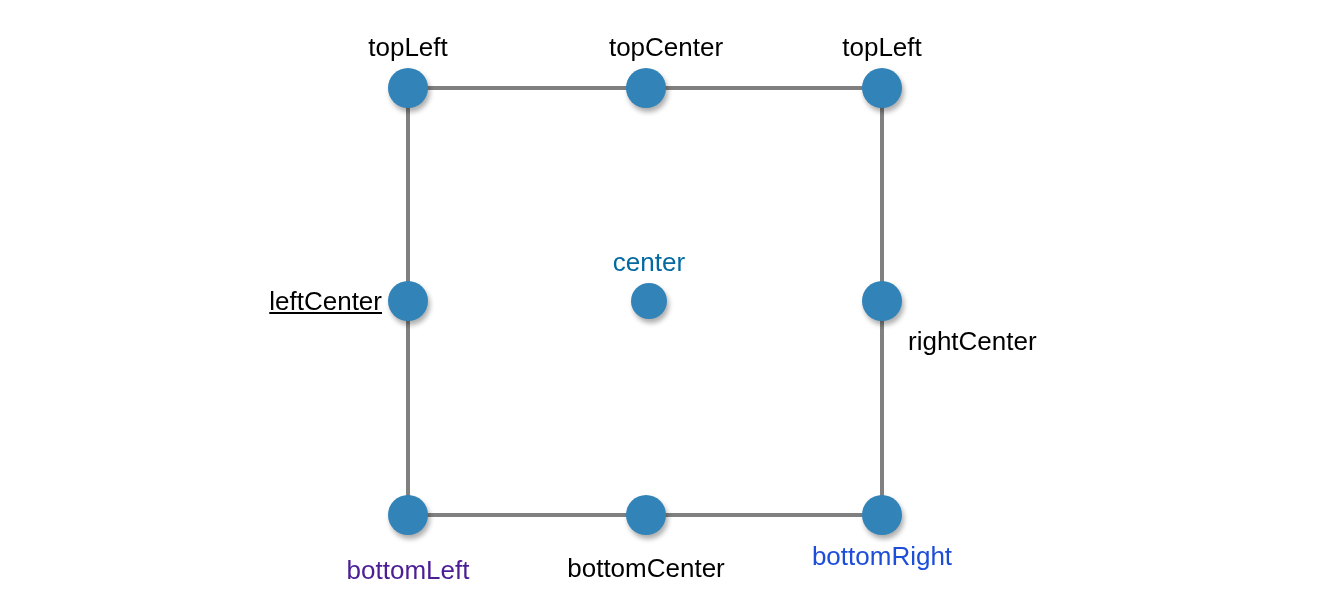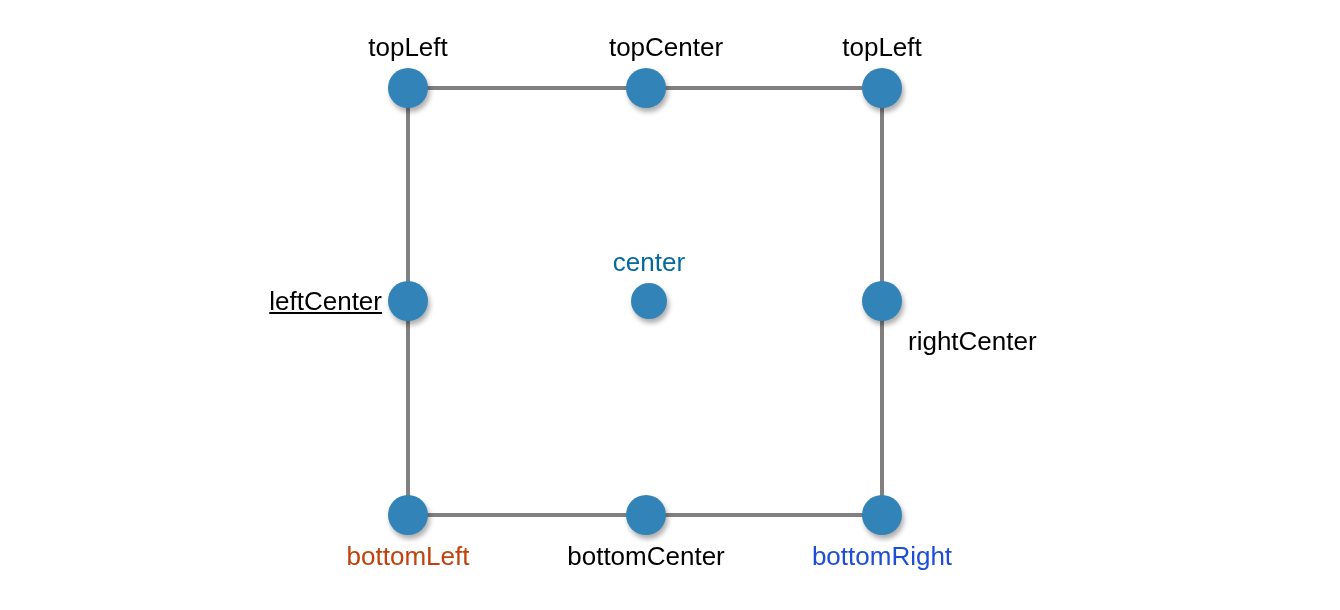--- a/index.html
+++ b/index.html
@@ -82,19 +82,19 @@
       <div class="node-label lbl-above" style="left: 646px; top: 62px; color: rgb(0, 0, 0); margin-left: 20px;">topCenter</div>
       <div class="node" style="left: 882px; top: 88px; width: 40px; height: 40px; background: rgb(49, 131, 184);"></div>
       <div class="node-label lbl-above" style="left: 882px; top: 62px; color: rgb(0, 0, 0);">topLeft</div>
       <div class="node" style="left: 408px; top: 301px; width: 40px; height: 40px; background: rgb(49, 131, 184);"></div>
       <div class="node-label lbl-left" style="left: 382px; top: 301px; color: rgb(0, 0, 0);">leftCenter</div>
       <div class="node" style="left: 649px; top: 301px; width: 36px; height: 36px; background: rgb(49, 131, 184);"></div>
       <div class="node-label lbl-above" style="left: 649px; top: 277px; color: #0369a1;">center</div>
       <div class="node" style="left: 882px; top: 301px; width: 40px; height: 40px; background: rgb(49, 131, 184);"></div>
       <div class="node-label lbl-right" style="left: 908px; top: 301px; color: rgb(0, 0, 0); margin-top: 40px;">rightCenter</div>
       <div class="node" style="left: 408px; top: 515px; width: 40px; height: 40px; background: rgb(49, 131, 184);"></div>
-      <div class="node-label lbl-below" style="left: 408px; top: 541px; color: #c2410c;">bottomLeft</div>
+      <div class="node-label lbl-below" style="left: 408px; top: 555px; color: #4c1d95;">bottomLeft</div>
       <div class="node" style="left: 646px; top: 515px; width: 40px; height: 40px; background: rgb(49, 131, 184);"></div>
-      <div class="node-label lbl-below" style="left: 646px; top: 541px; color: rgb(0, 0, 0);">bottomCenter</div>
+      <div class="node-label lbl-below" style="left: 646px; top: 553px; color: rgb(0, 0, 0);">bottomCenter</div>
       <div class="node" style="left: 882px; top: 515px; width: 40px; height: 40px; background: rgb(49, 131, 184);"></div>
       <div class="node-label lbl-below" style="left: 882px; top: 541px; color: #1d4ed8;">bottomRight</div>
     </div>
 </div>
 
 </body></html>

